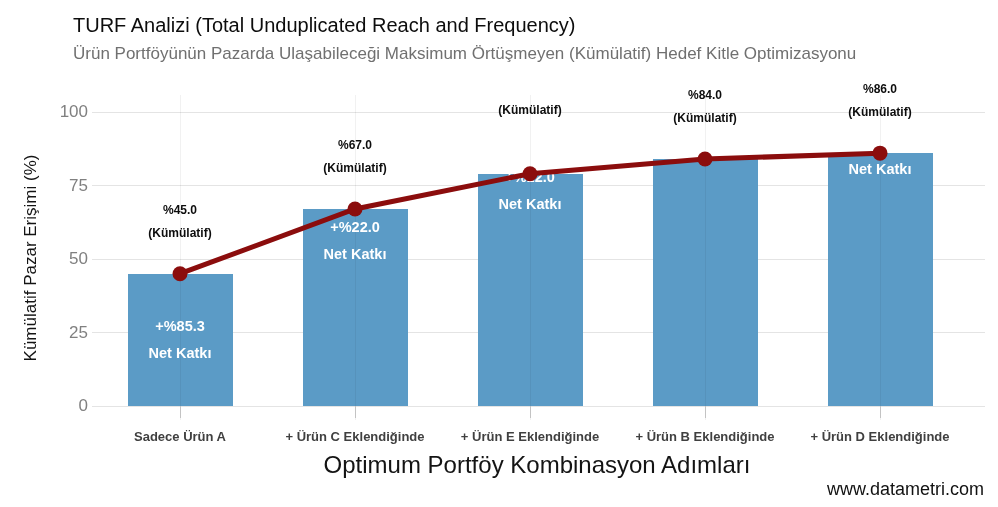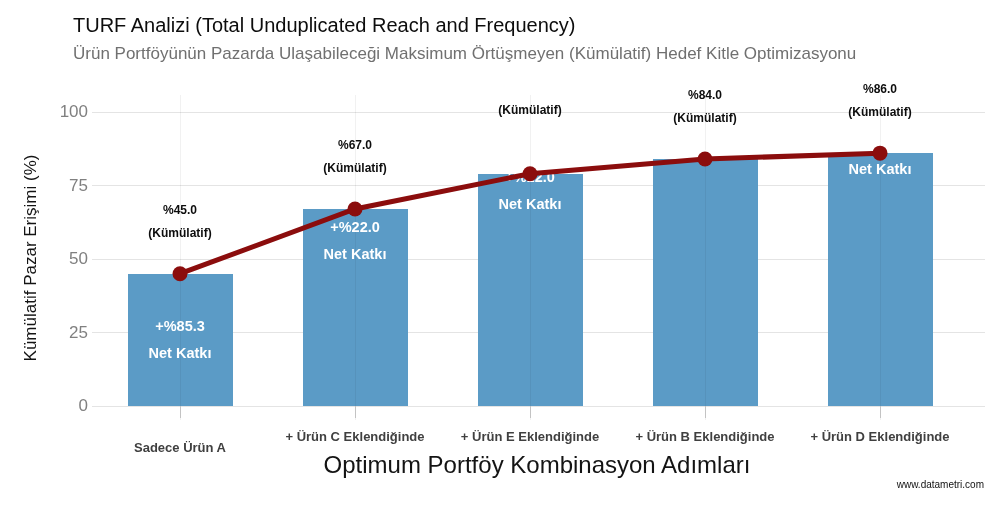--- a/index.html
+++ b/index.html
@@ -7,21 +7,21 @@
     position:relative;width:998px;height:507px;background:#ffffff;
     font-family:"Liberation Sans",sans-serif;overflow:hidden;
   }
   .chart-title{position:absolute;left:73px;top:14px;font-size:20px;font-weight:normal;color:#0d0d0d;white-space:nowrap;}
   .chart-subtitle{position:absolute;left:73px;top:44px;font-size:17px;color:#707070;white-space:nowrap;}
   .y-axis-title{
     position:absolute;left:31px;top:258px;font-size:17px;color:#141414;white-space:nowrap;
     transform:translate(-50%,-50%) rotate(-90deg);
   }
   .x-axis-title{position:absolute;left:537px;top:451px;font-size:24px;color:#141414;white-space:nowrap;transform:translateX(-50%);}
-  .footer{position:absolute;right:14px;top:479px;font-size:10px;color:#111;}
+  .footer{position:absolute;right:14px;top:479px;font-size:18px;color:#111;}
   .panel{position:absolute;left:92px;top:95px;width:893px;height:325px;}
   .hgrid{position:absolute;left:0;width:893px;height:1px;background:#e4e4e4;z-index:1;}
   .vgrid{position:absolute;top:0;width:1px;height:325px;background:rgba(0,0,0,0.055);z-index:3;}
   .xtickmark{position:absolute;width:1px;height:12px;background:#cfcfcf;z-index:1;}
   .bar{position:absolute;z-index:2;}
   .bar-label{position:absolute;z-index:4;text-align:center;font-weight:bold;font-size:14.5px;color:#ffffff;line-height:27px;}
   .annotation{position:absolute;z-index:4;text-align:center;font-weight:bold;font-size:12px;color:#0d0d0d;line-height:23px;}
   .trend-svg{position:absolute;left:0;top:0;z-index:5;}
   .ytick{position:absolute;width:48px;text-align:right;font-size:17px;color:#808080;line-height:16px;}
   .xtick{position:absolute;top:429px;width:190px;text-align:center;font-size:13px;font-weight:bold;color:#404040;white-space:nowrap;}
@@ -102,21 +102,21 @@
       </svg>
     </div>
   <div id="yticks">
       <div class="ytick" style="left: 40px; top: 398px;">0</div>
       <div class="ytick" style="left: 40px; top: 324.5px;">25</div>
       <div class="ytick" style="left: 40px; top: 251px;">50</div>
       <div class="ytick" style="left: 40px; top: 177.5px;">75</div>
       <div class="ytick" style="left: 40px; top: 104px;">100</div>
     </div>
   <div id="xticks">
-      <div class="xtick" style="left: 85px; margin-top: 11px;">Sadece Ürün A</div>
+      <div class="xtick" style="left: 85px;">Sadece Ürün A</div>
       <div class="xtick" style="left: 260px;">+ Ürün C Eklendiğinde</div>
       <div class="xtick" style="left: 435px;">+ Ürün E Eklendiğinde</div>
       <div class="xtick" style="left: 610px;">+ Ürün B Eklendiğinde</div>
       <div class="xtick" style="left: 785px;">+ Ürün D Eklendiğinde</div>
     </div>
   <div class="x-axis-title">Optimum Portföy Kombinasyon Adımları</div>
   <div class="footer">www.datametri.com</div>
 </div>
 
 </body></html>

